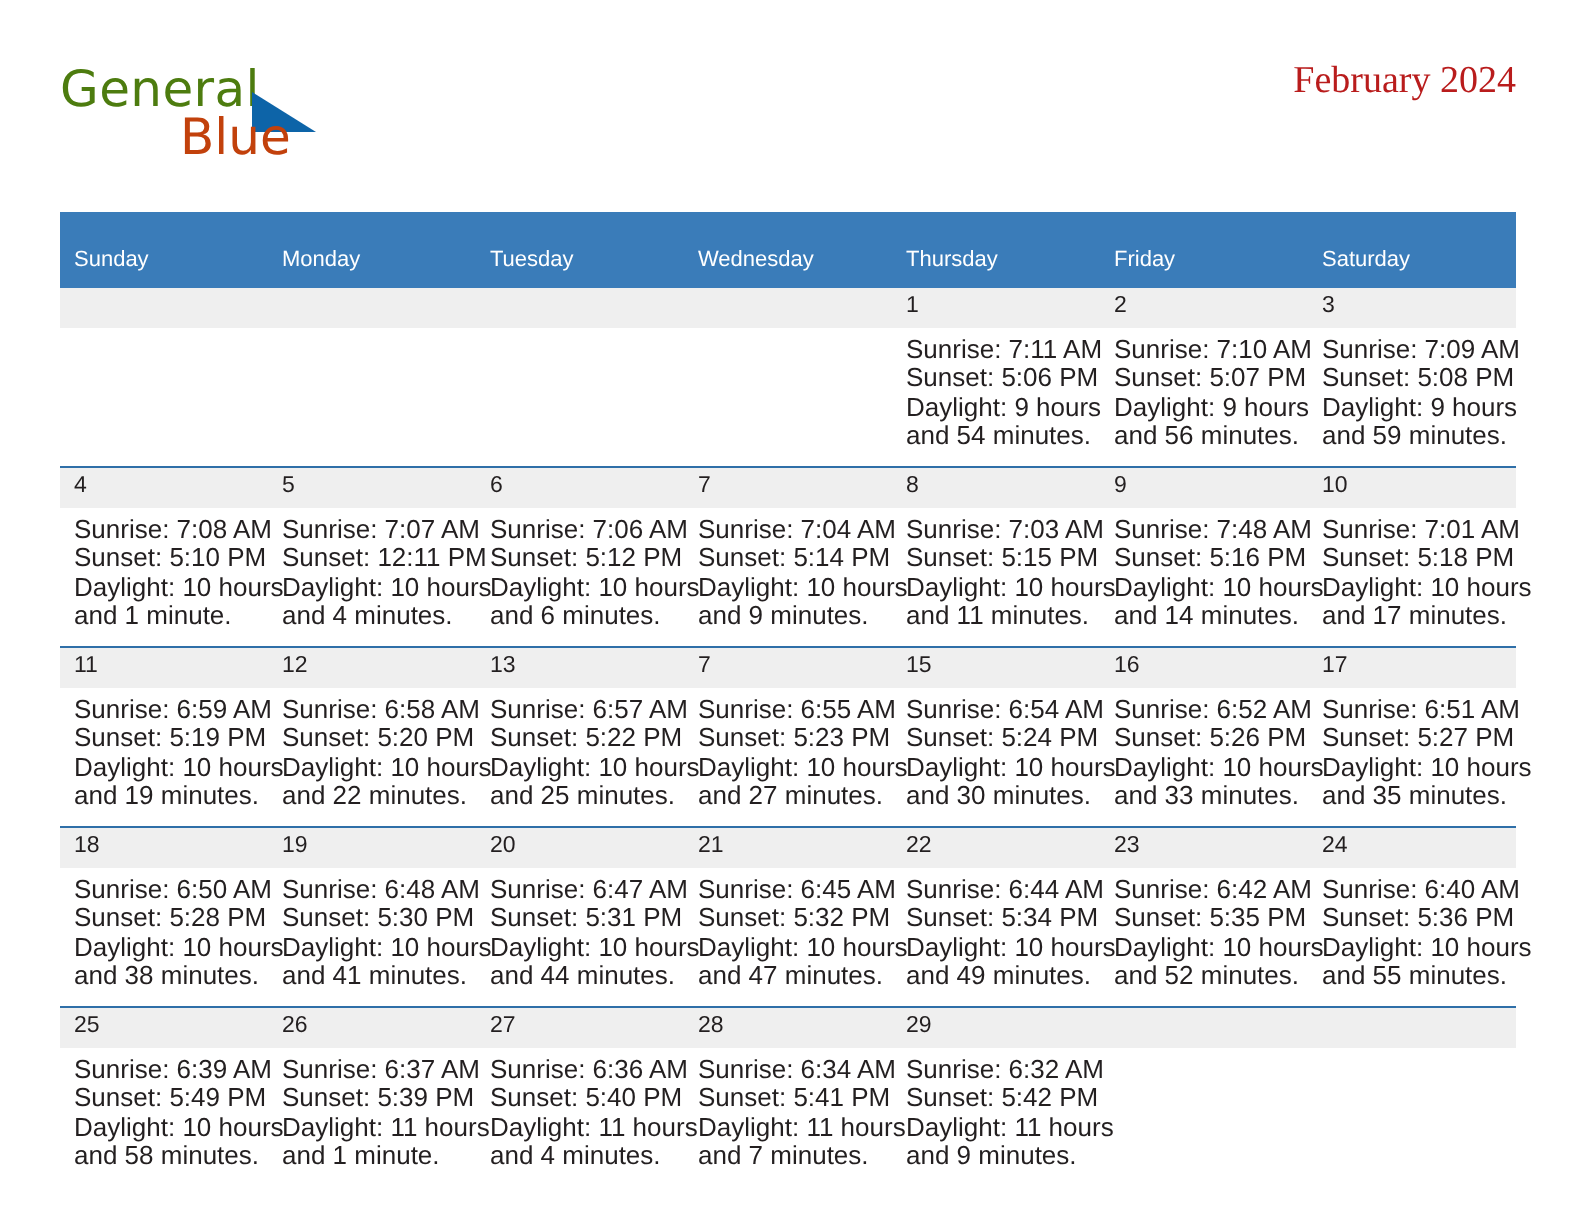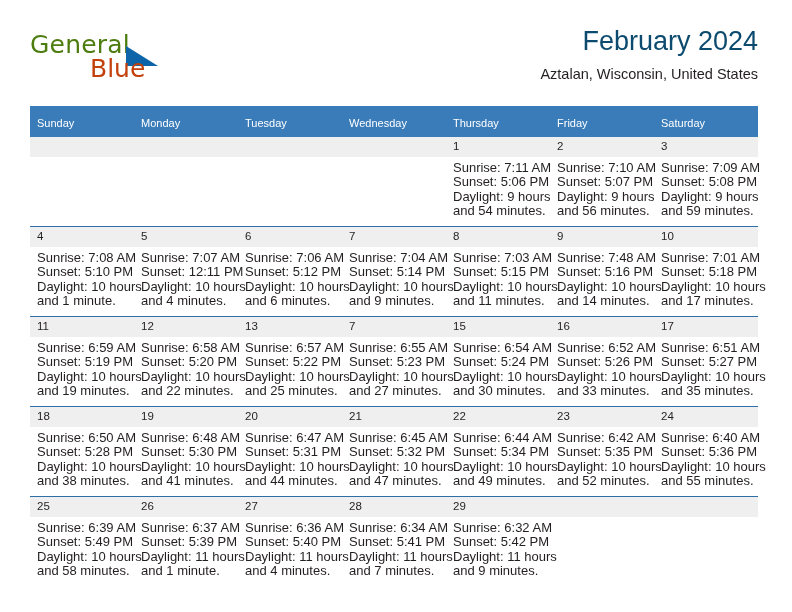--- a/index.html
+++ b/index.html
@@ -65,25 +65,26 @@
     border-top: 20px solid transparent;
   }
 
   .title-block {
     position: absolute;
     right: 0;
     top: 0;
     text-align: right;
   }
   .cal-title {
-    font-size: 27px;
+    font-size: 19px;
     font-weight: normal;
-    color: #0c4a6e;
+    color: #b91c1c;
     line-height: 34px;
     white-space: nowrap;
+    font-family: Liberation Serif, serif;
   }
   .cal-location {
     font-size: 14.5px;
     color: #231f20;
     line-height: 22px;
     margin-top: 5px;
     white-space: nowrap;
   }
 
   
@@ -97,21 +98,21 @@
     width: 728px;
     border-collapse: collapse;
     table-layout: fixed;
   }
   .cal-table th {
     background: #3a7cb9;
     color: #ffffff;
     font-size: 11px;
     font-weight: normal;
     text-align: left;
-    padding: 8px 0 5px 7px;
+    padding: 15px 0 5px 7px;
     height: 18px;
     vertical-align: middle;
     border: none;
     margin-top: 20px;
   }
   .cal-table td {
     width: 104px;
     height: 89px;
     vertical-align: top;
     padding: 0;
@@ -151,21 +152,20 @@
   <div class="header">
 
     <div class="brand">
       <span class="brand-general">General</span>
       <span class="brand-triangle"></span>
       <span class="brand-blue">Blue</span>
     </div>
 
     <div class="title-block">
       <div class="cal-title">February 2024</div>
-      <div class="cal-location">Aztalan, Wisconsin, United States</div>
     </div>
 
   </div>
 
   <div class="calendar">
     <table class="cal-table">
       <thead>
         <tr id="weekday-row">
             <th>Sunday</th>
             <th>Monday</th>

